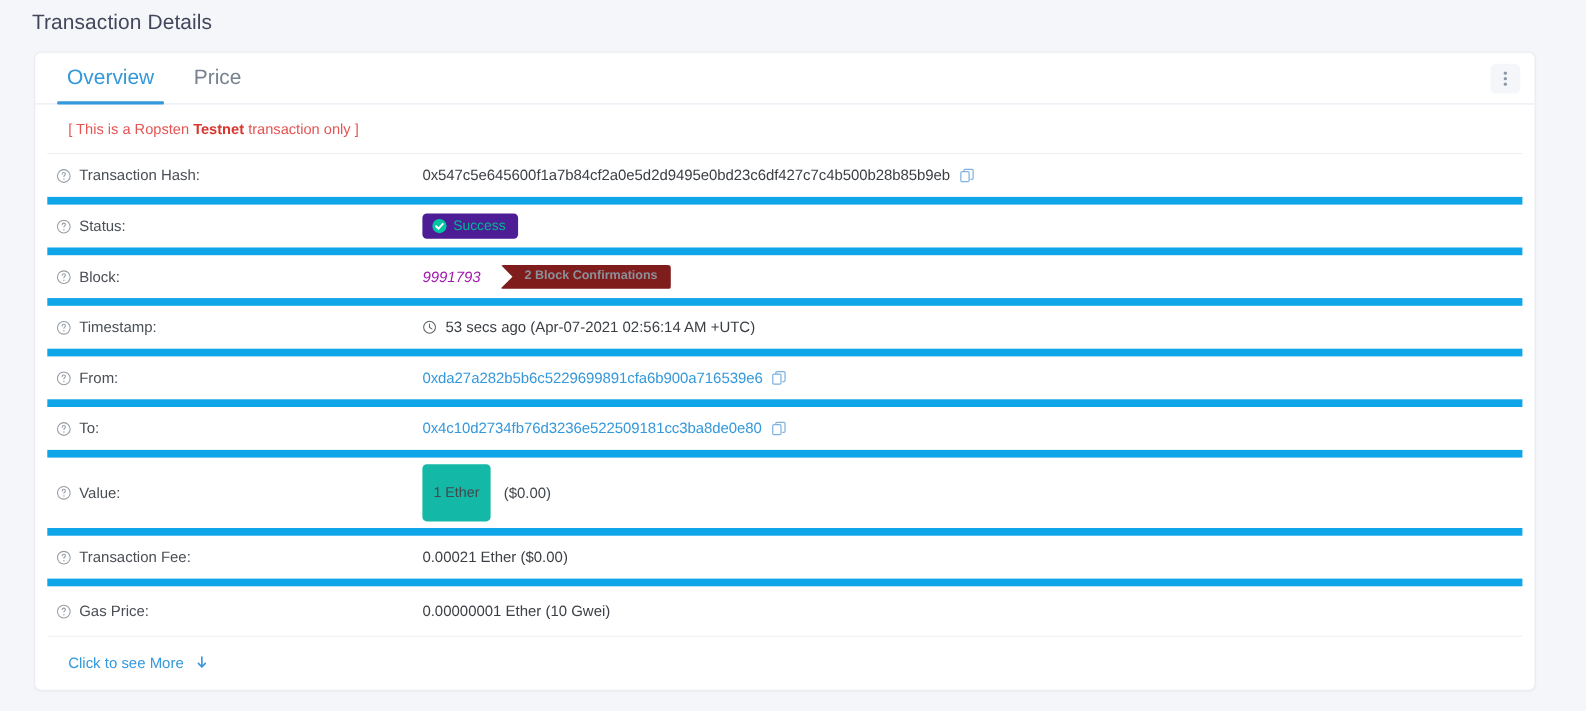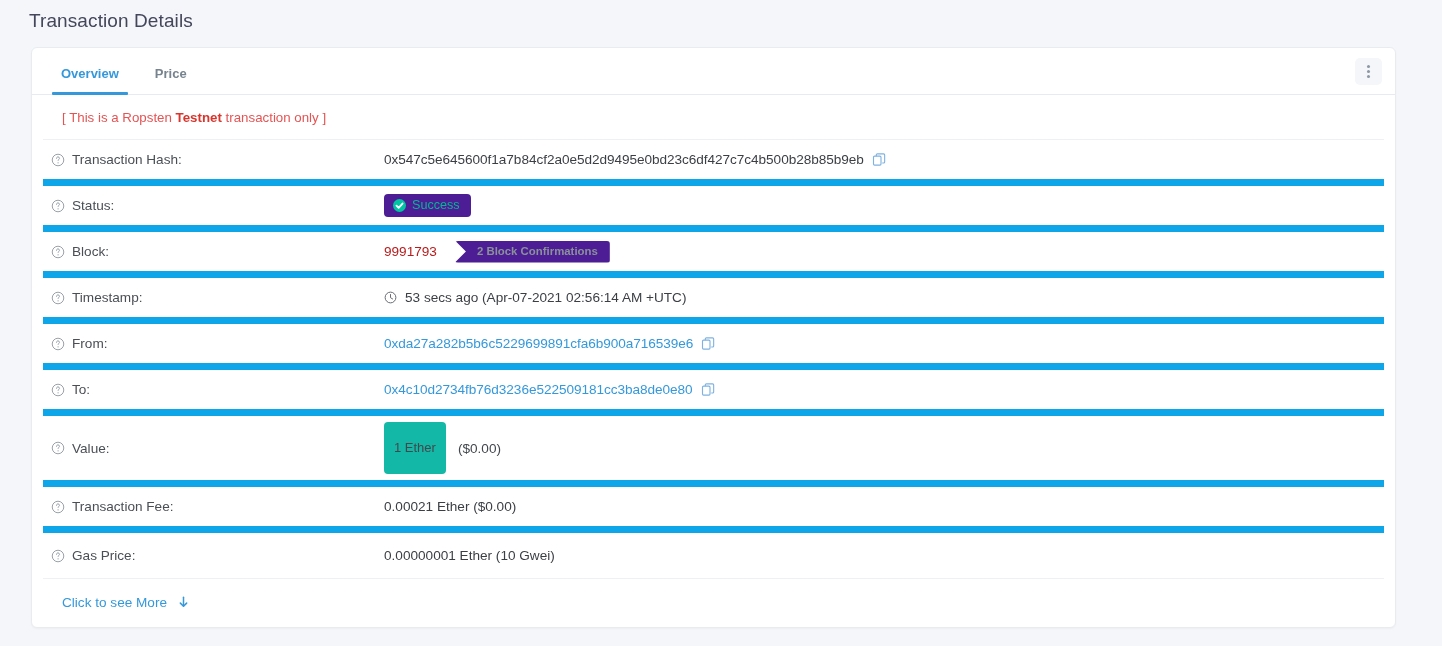--- a/index.html
+++ b/index.html
@@ -52,22 +52,22 @@
     height: 47px;
     border-bottom: 1px solid #e7eaf3;
     display: flex;
     align-items: flex-end;
     padding-left: 11px;
   }
   .tabs { display: flex; align-items: flex-end; height: 100%; }
   .tab {
     position: relative;
     padding: 0 18px 14px 18px;
-    font-size: 13px;
-    font-weight: bold;
+    font-size: 19px;
+    font-weight: normal;
     color: #77838f;
     cursor: pointer;
     line-height: 1;
     background: none;
     border: none;
     font-family: inherit;
   }
   .tab.active { color: #3498db; }
   .tab.active::after {
     content: "";
@@ -192,30 +192,31 @@
     background: #00c5a3;
     display: inline-flex;
     align-items: center;
     justify-content: center;
     flex: none;
   }
   .status-badge .check svg { display: block; }
 
   
   .block-link {
-    color: #b91c1c;
+    color: #a21caf;
     text-decoration: none;
     font-size: 13.6px;
     cursor: pointer;
+    font-style: italic;
   }
   .confirm-badge {
     position: relative;
     display: inline-flex;
     align-items: center;
-    background: #4c1d95;
+    background: #7f1d1d;
     color: #8a9199;
     font-size: 11.4px;
     font-weight: bold;
     height: 22px;
     padding: 0 12px 0 22px;
     border-radius: 3px;
     margin-left: 10px;
     line-height: 1;
     clip-path: polygon(0 0, 100% 0, 100% 100%, 0 100%, 11px 50%);
   }

